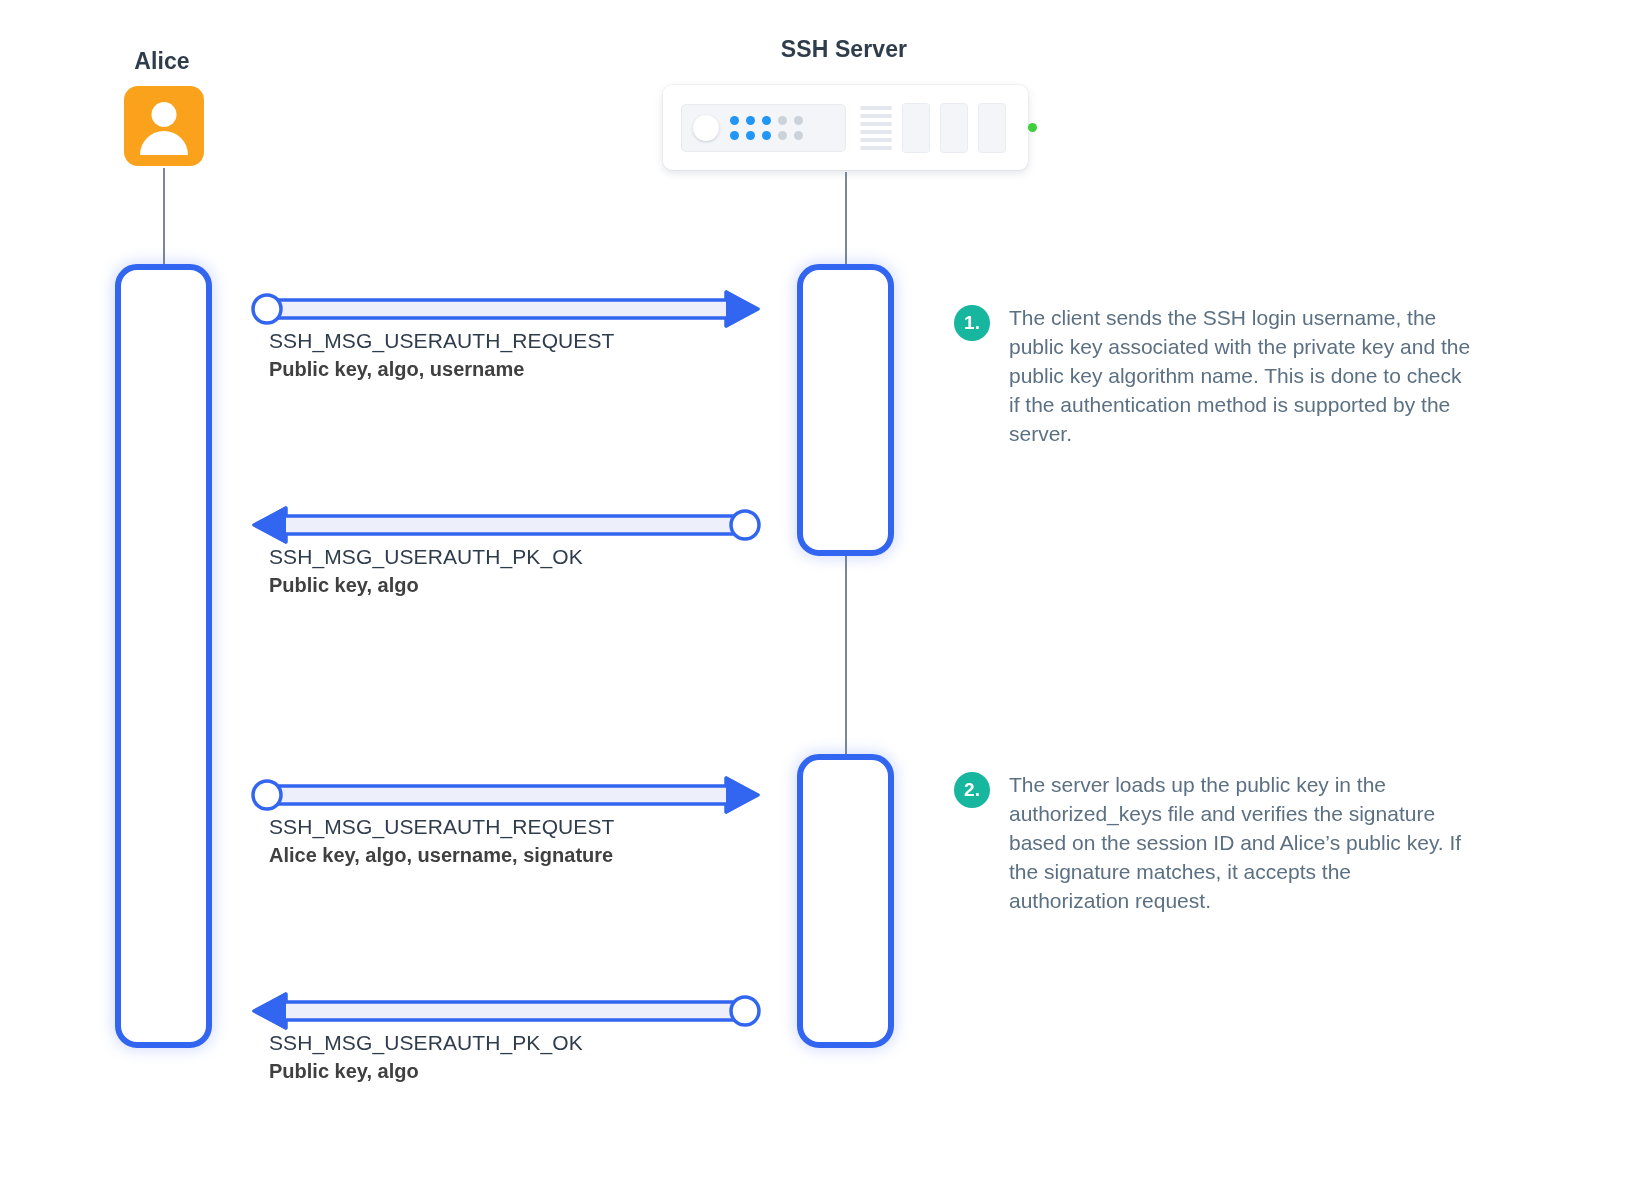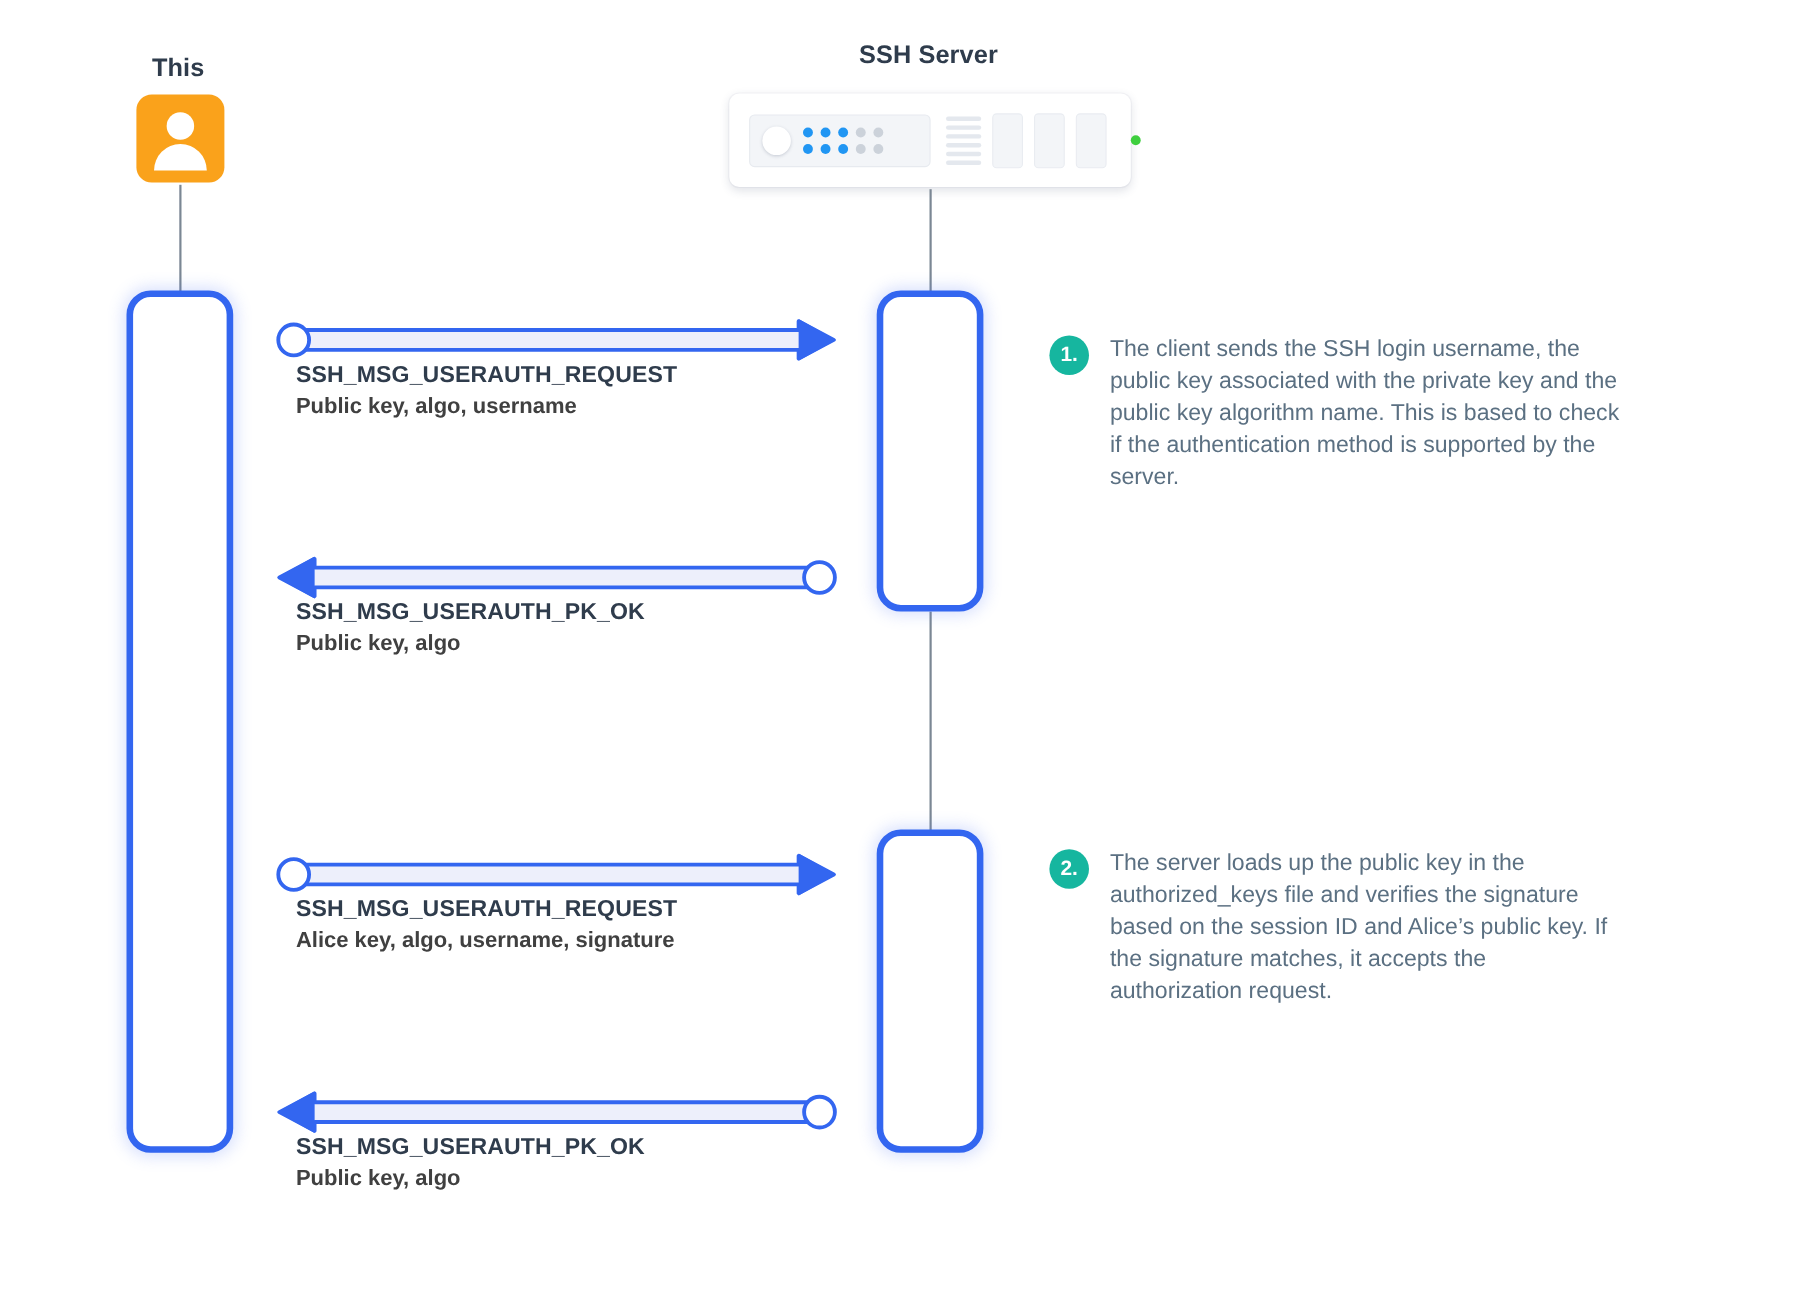--- a/index.html
+++ b/index.html
@@ -158,21 +158,21 @@
 
   
   .message { position: absolute; }
   .msg-arrow { position: absolute; left: 0; top: 0; }
   .msg-label {
     position: absolute;
     white-space: nowrap;
   }
   .msg-title {
     font-size: 21px;
-    font-weight: 700;
+    font-weight: 400;
     color: #2f3c4c;
     letter-spacing: 0.1px;
     margin: 0;
   }
   .msg-sub {
     font-size: 20px;
     font-weight: 700;
     color: #404040;
     margin: 5px 0 0 0;
   }
@@ -201,21 +201,21 @@
     margin: 0;
     max-width: 465px;
   }
   .step-para + .step-para { margin-top: 28px; }
 </style>
 </head>
 <body>
 
 <div class="stage">
 
-  <div id="alice-title" class="actor-title">This</div>
+  <div id="alice-title" class="actor-title">Alice</div>
   <div id="server-title" class="actor-title">SSH Server</div>
 
   <div class="avatar">
     <div class="avatar-head"></div>
     <div class="avatar-body"></div>
   </div>
 
   <div class="server">
     <div class="server-panel">
       <div class="panel-knob"></div>
@@ -298,21 +298,21 @@
     </svg>
     <div class="msg-label" style="left:31px; top:41px;">
       <p class="msg-title">SSH_MSG_USERAUTH_PK_OK</p>
       <p class="msg-sub">Public key, algo</p>
     </div>
   </div>
 
   <div class="step" style="left:954px; top:303px;">
     <div class="step-badge">1.</div>
     <div class="step-body">
-      <p class="step-para">The client sends the SSH login username, the public key associated with the private key and the public key algorithm name. This is based to check if the authentication method is supported by the server.</p>
+      <p class="step-para">The client sends the SSH login username, the public key associated with the private key and the public key algorithm name. This is done to check if the authentication method is supported by the server.</p>
     </div>
   </div>
 
   <div class="step" style="left:954px; top:770px;">
     <div class="step-badge">2.</div>
     <div class="step-body">
       <p class="step-para">The server loads up the public key in the authorized_keys file and verifies the signature based on the session ID and Alice’s public key. If the signature matches, it accepts the authorization request.</p>
     </div>
   </div>
 

